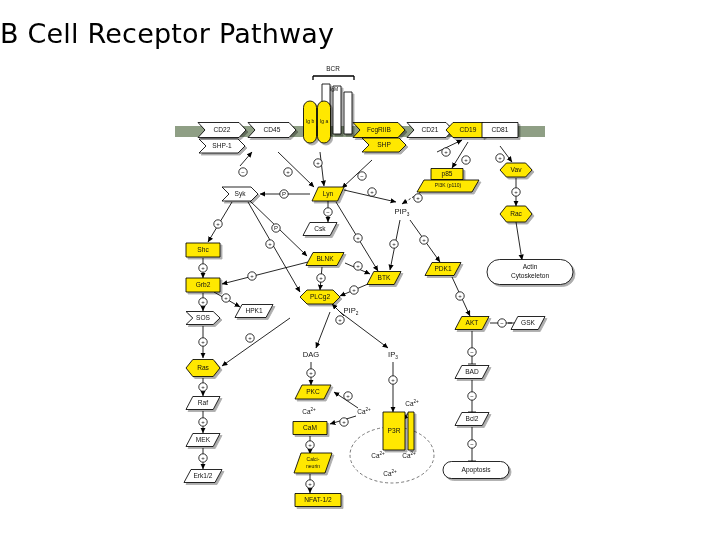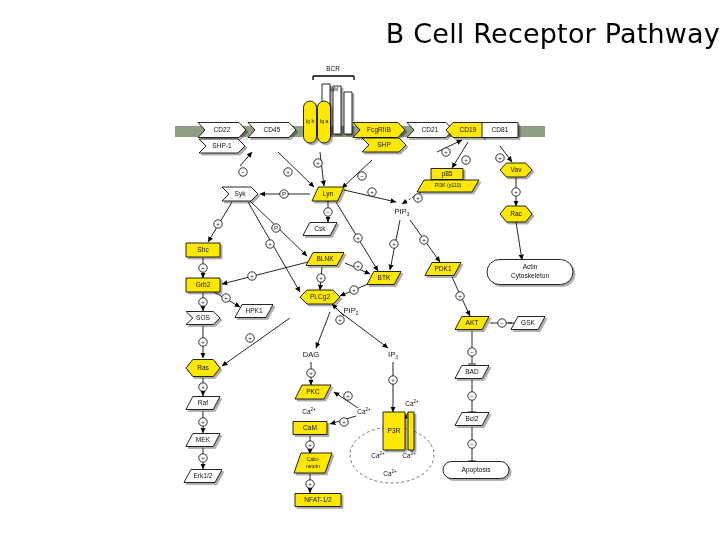--- a/index.html
+++ b/index.html
@@ -3,21 +3,21 @@
 <meta charset="utf-8">
 <title>B Cell Receptor Pathway</title>
 <style>
   html,body{margin:0;padding:0;}
   body{
     width:720px;height:540px;overflow:hidden;background:#ffffff;
     font-family:"DejaVu Sans", sans-serif;
   }
   #page{position:relative;width:720px;height:540px;}
   #title{
-    position:absolute;left:0;top:18px;width:720px;text-align:right;
+    position:absolute;left:0;top:18px;width:720px;text-align:left;
     font-family:"DejaVu Sans", sans-serif;
     font-size:27px;font-weight:400;color:#000;letter-spacing:.2px;
   }
   #canvas{position:absolute;left:0;top:0;width:720px;height:540px;}
   .nd-txt{font-family:"Liberation Sans", sans-serif;font-size:6.6px;fill:#111;
           text-anchor:middle;dominant-baseline:middle;}
   .nd-txt.xs{font-size:5px;}
   .free-txt{font-family:"Liberation Sans", sans-serif;font-size:6.4px;fill:#111;
             text-anchor:middle;dominant-baseline:middle;}
   .free-txt.big{font-size:7.6px;}

